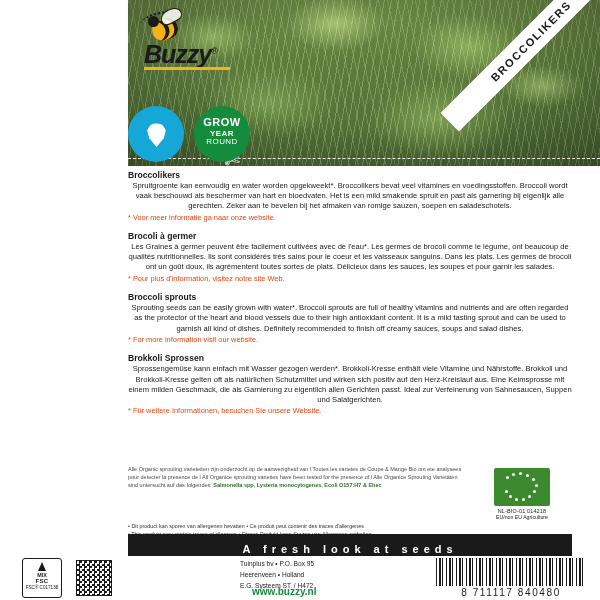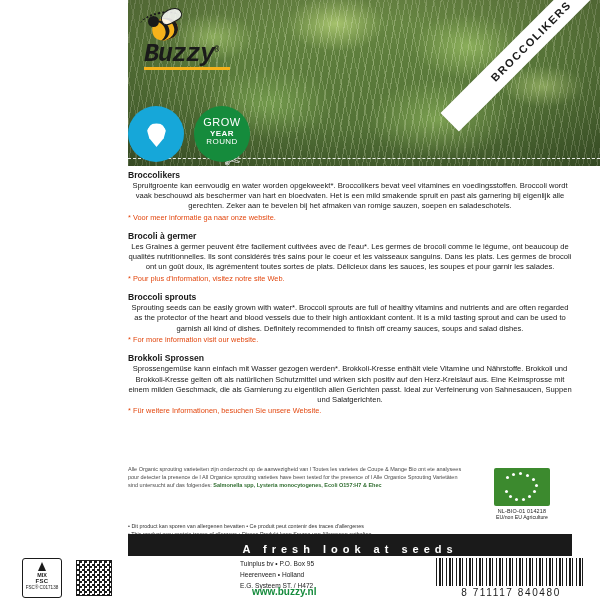--- a/index.html
+++ b/index.html
@@ -148,21 +148,21 @@
     width: 40px;
     height: 16px;
     border-top: 2px dotted #1a1a1a;
     border-radius: 50%;
     transform: rotate(-12deg);
   }
   .wordmark {
     position: absolute;
     left: 6px;
     top: 30px;
-    font-family: Liberation Mono, monospace;
+    font-family: Liberation Sans, sans-serif;
     font-size: 25px;
     font-weight: bold;
     font-style: italic;
     letter-spacing: -1px;
     color: #1a1a1a;
   }
   .wordmark .reg {
     font-size: 9px;
     vertical-align: super;
     font-style: normal;
@@ -212,21 +212,21 @@
     width: 56px;
     height: 56px;
     border-radius: 50%;
     background: #158b3c;
     color: #ffffff;
     text-align: center;
     line-height: 1.05;
     padding-top: 11px;
     box-sizing: border-box;
   }
-  .grow-badge .l1 { font-size: 11px; font-weight: normal; letter-spacing: .5px; }
+  .grow-badge .l1 { font-size: 11px; font-weight: bold; letter-spacing: .5px; }
   .grow-badge .l2 { font-size: 8px; font-weight: bold; letter-spacing: .4px; margin-top: 1px; }
   .grow-badge .l3 { font-size: 8px; font-weight: normal; letter-spacing: .4px; }
 
   
   .content {
     position: absolute;
     left: 128px;
     top: 170px;
     width: 444px;
   }

